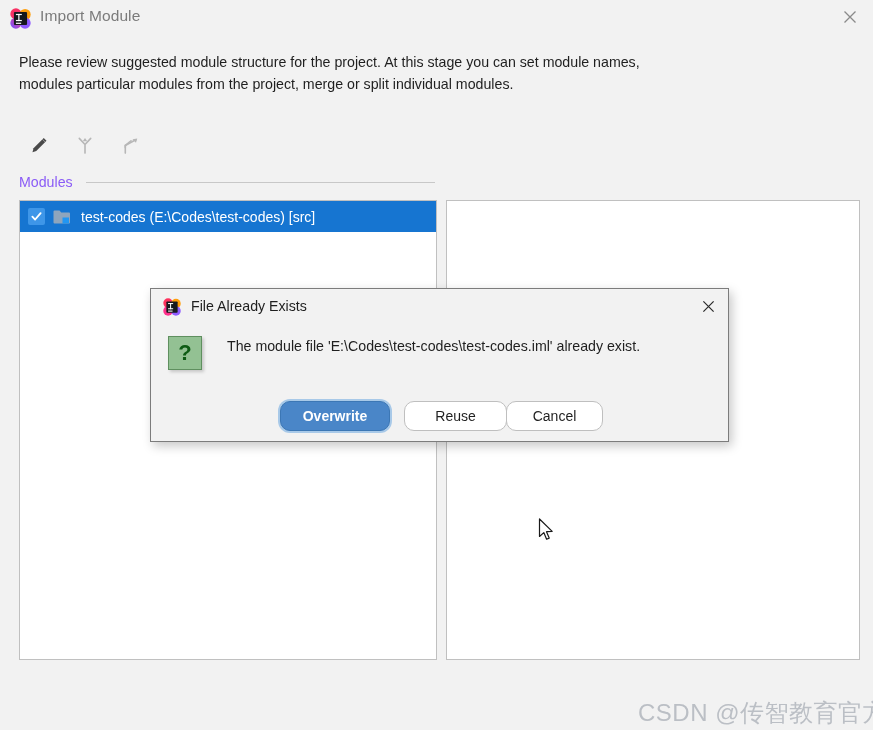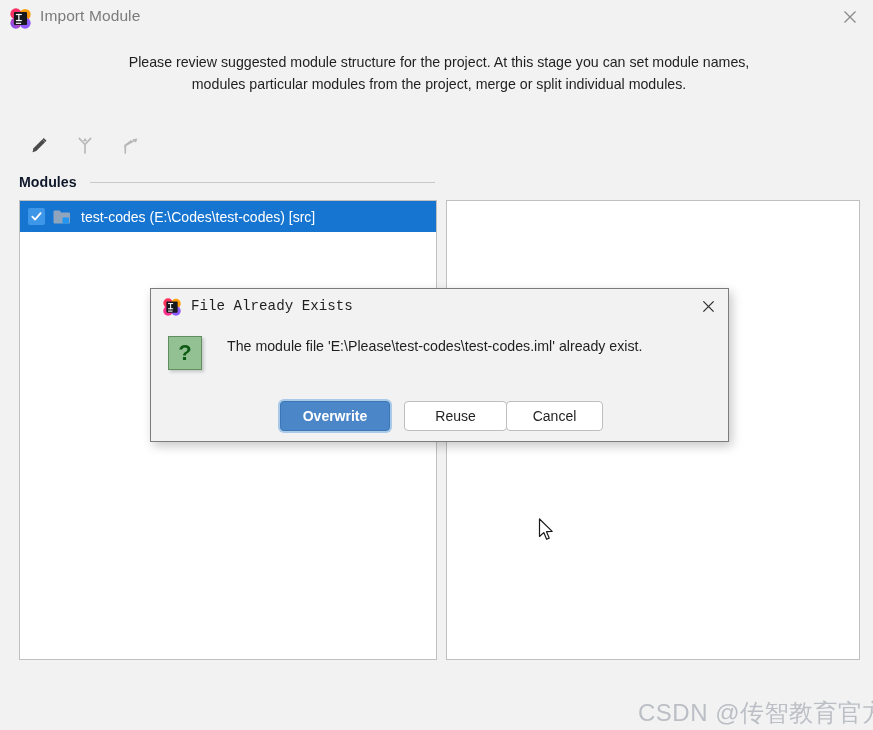--- a/index.html
+++ b/index.html
@@ -56,21 +56,20 @@
   #close-btn svg { display: block; }
 
   
   #description {
     position: absolute;
     left: 19px; top: 52px;
     width: 840px;
     font-size: 14.2px;
     line-height: 21.5px;
     color: #1f1f1f;
-    text-align: center;
   }
   #description div { white-space: nowrap; }
 
   
   #toolbar {
     position: absolute;
     left: 24px; top: 130px;
     height: 30px;
     display: flex;
     align-items: center;
@@ -84,22 +83,21 @@
     cursor: default;
   }
 
   
   .section-head {
     position: absolute;
     display: flex;
     align-items: center;
     gap: 13px;
     font-size: 14.2px;
-    color: #0f172a;
-    font-weight: bold;
+    color: #8b5cf6;
   }
   .section-rule {
     flex: 1;
     height: 1px;
     background: #c8c8c8;
   }
   #modules-head { left: 19px; top: 174px; width: 416px; }
   #deps-head    { left: 446px; top: 174px; width: 414px; }
 
   
@@ -173,21 +171,20 @@
   #dialog-logo {
     position: absolute;
     left: 12px; top: 9px;
     width: 18px; height: 18px;
   }
   #dialog-title {
     position: absolute;
     left: 40px; top: 9px;
     font-size: 14.2px;
     color: #1f1f1f;
-    font-family: Liberation Mono, monospace;
   }
   #dialog-close {
     position: absolute;
     right: 4px; top: 2px;
     width: 32px; height: 30px;
     display: flex;
     align-items: center;
     justify-content: center;
     cursor: default;
   }
@@ -212,21 +209,21 @@
     width: 490px;
     font-size: 14.2px;
     line-height: 23px;
     color: #1f1f1f;
   }
   #dialog-message div { white-space: nowrap; }
   #dialog-buttons { position: absolute; left: 0; top: 112px; width: 100%; }
   .dlg-btn {
     position: absolute;
     height: 30px;
-    border-radius: 4px;
+    border-radius: 10px;
     font-size: 14px;
     display: flex;
     align-items: center;
     justify-content: center;
     box-sizing: border-box;
     cursor: default;
     user-select: none;
   }
   #dbtn-overwrite {
     left: 129px; top: 0;
@@ -381,21 +378,21 @@
       <div id="dialog-close">
         <svg width="13" height="13" viewBox="0 0 14 14">
           <path d="M1.5 1.5 L12.5 12.5 M12.5 1.5 L1.5 12.5" stroke="#2a2a2a" stroke-width="1.3"></path>
         </svg>
       </div>
     </div>
 
     <div id="dialog-question-icon">?</div>
 
     <div id="dialog-message">
-      <div>The module file 'E:\Please\test-codes\test-codes.iml' already exist.</div>
+      <div>The module file 'E:\Codes\test-codes\test-codes.iml' already exist.</div>
     </div>
 
     <div id="dialog-buttons">
       <div class="dlg-btn" id="dbtn-overwrite">Overwrite</div>
       <div class="dlg-btn" id="dbtn-reuse">Reuse</div>
       <div class="dlg-btn" id="dbtn-cancel">Cancel</div>
     </div>
   </div>
 
   <svg id="cursor" width="18" height="26" viewBox="0 0 18 26">

